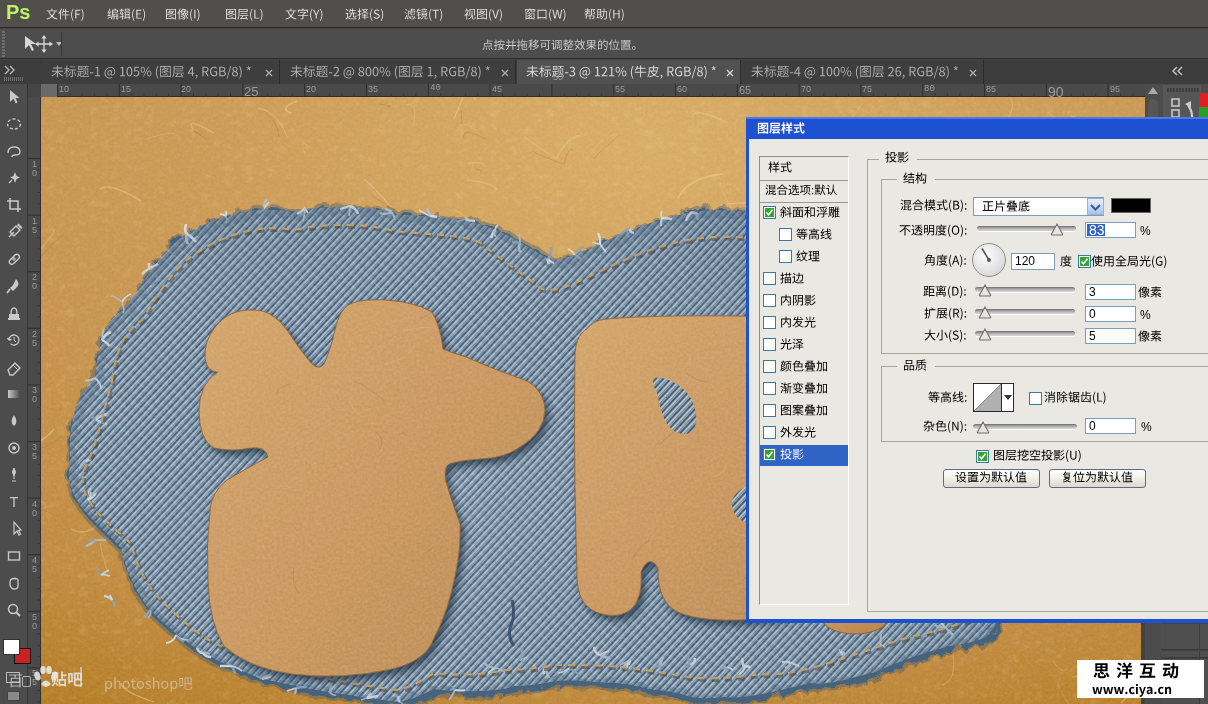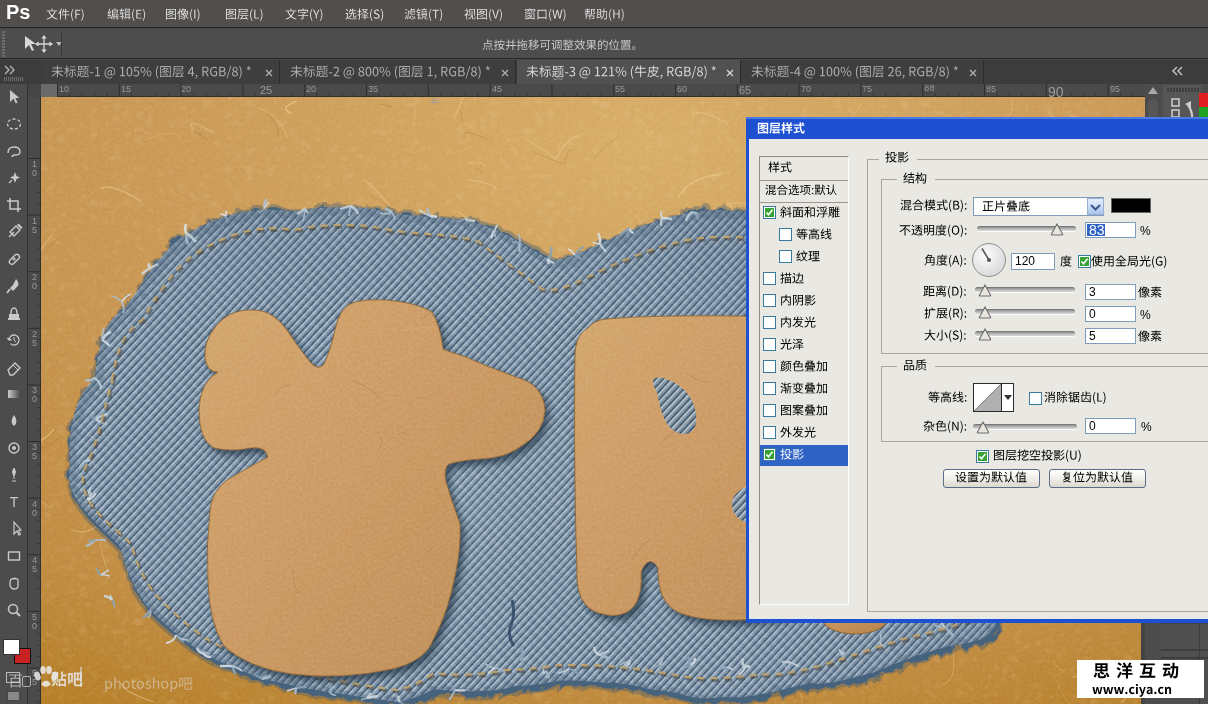--- a/index.html
+++ b/index.html
@@ -1,20 +1,20 @@
 <!DOCTYPE html>
 <html><head><meta charset="utf-8"><style>
 html,body{margin:0;padding:0;width:1208px;height:704px;overflow:hidden;background:#454545;
 font-family:"Liberation Sans",sans-serif;}
 *{box-sizing:border-box}
 .abs{position:absolute}
 </style></head><body>
 <div class="abs" style="left:0;top:0;width:1208px;height:704px;overflow:hidden">
 <div class="abs" style="left:0;top:0;width:1208px;height:28px;background:#514e4c;border-bottom:1px solid #282828"></div>
-<div class="abs" style="left:6px;top:1px;font-family:'Liberation Sans',sans-serif;font-weight:bold;font-size:20px;color:#ffffff">Ps</div>
+<div class="abs" style="left:6px;top:1px;font-family:'Liberation Sans',sans-serif;font-weight:bold;font-size:20px;color:#bef264">Ps</div>
 <svg style="position:absolute;left:46px;top:8px;overflow:visible" width="39" height="12" viewBox="0 -10.56 39 12">
       <path fill="#e2e2e2" d="M5.5 -10.1V-8H0.6V-7.2H2.4C3.1 -5.2 4 -3.6 5.3 -2.3C4 -1.2 2.4 -0.4 0.5 0.1C0.6 0.3 0.9 0.8 1 1C3 0.3 4.6 -0.5 5.9 -1.6C7.3 -0.4 8.9 0.4 10.9 1C11.1 0.7 11.4 0.3 11.6 0.1C9.6 -0.4 8 -1.2 6.7 -2.3C7.9 -3.6 8.9 -5.2 9.6 -7.2H11.4V-8H6.4V-10.1ZM6 -3C4.8 -4.1 4 -5.5 3.4 -7.2H8.6C7.9 -5.5 7.1 -4.1 6 -3Z M15.8 -4.1V-3.2H19.2V1H20.1V-3.2H23.4V-4.1H20.1V-6.7H22.9V-7.6H20.1V-9.9H19.2V-7.6H17.6C17.8 -8.2 17.9 -8.7 18 -9.3L17.2 -9.5C16.9 -7.9 16.4 -6.4 15.7 -5.4C15.9 -5.3 16.3 -5 16.5 -4.9C16.8 -5.4 17.1 -6 17.4 -6.7H19.2V-4.1ZM15.2 -10C14.6 -8.2 13.5 -6.4 12.4 -5.2C12.5 -5 12.8 -4.6 12.9 -4.4C13.3 -4.8 13.6 -5.2 14 -5.8V0.9H14.9V-7.2C15.3 -8 15.7 -8.9 16.1 -9.8Z M26.9 2.4 27.5 2.1C26.5 0.3 26 -1.7 26 -3.7C26 -5.8 26.5 -7.8 27.5 -9.5L26.9 -9.8C25.8 -8 25.1 -6.1 25.1 -3.7C25.1 -1.4 25.8 0.6 26.9 2.4Z M29.3 0H30.4V-3.9H33.7V-4.9H30.4V-7.9H34.3V-8.8H29.3Z M35.9 2.4C37 0.6 37.6 -1.4 37.6 -3.7C37.6 -6.1 37 -8 35.9 -9.8L35.2 -9.5C36.2 -7.8 36.7 -5.8 36.7 -3.7C36.7 -1.7 36.2 0.3 35.2 2.1Z"></path>
     </svg>
 <svg style="position:absolute;left:107px;top:8px;overflow:visible" width="39" height="12" viewBox="0 -10.56 39 12">
       <path fill="#e2e2e2" d="M0.5 -0.6 0.7 0.2C1.7 -0.2 2.9 -0.7 4.2 -1.2L4 -2C2.7 -1.5 1.4 -0.9 0.5 -0.6ZM0.7 -5.1C0.9 -5.2 1.2 -5.2 2.5 -5.4C2 -4.6 1.6 -4 1.4 -3.8C1 -3.3 0.8 -3 0.5 -3C0.6 -2.8 0.8 -2.4 0.8 -2.2C1 -2.3 1.4 -2.4 4.1 -3.1C4 -3.3 4 -3.6 4 -3.8L2 -3.4C2.9 -4.5 3.7 -5.8 4.4 -7.2L3.6 -7.6C3.4 -7.1 3.2 -6.6 2.9 -6.2L1.6 -6.1C2.3 -7.1 3 -8.5 3.4 -9.8L2.6 -10.1C2.1 -8.6 1.3 -7 1.1 -6.6C0.9 -6.2 0.7 -6 0.5 -5.9C0.6 -5.7 0.7 -5.3 0.7 -5.1ZM7.5 -4.2V-2.4H6.5V-4.2ZM8.1 -4.2H9V-2.4H8.1ZM5.8 -4.9V0.9H6.5V-1.7H7.5V0.6H8.1V-1.7H9V0.6H9.6V-1.7H10.5V0.1C10.5 0.2 10.4 0.2 10.3 0.2C10.2 0.2 10 0.2 9.8 0.2C9.9 0.4 9.9 0.7 10 0.9C10.4 0.9 10.7 0.9 10.9 0.7C11.1 0.6 11.2 0.4 11.2 0.1V-5L10.5 -4.9ZM9.6 -4.2H10.5V-2.4H9.6ZM7.3 -9.9C7.5 -9.6 7.6 -9.1 7.8 -8.8H5V-6.2C5 -4.3 4.9 -1.7 3.8 0.3C3.9 0.3 4.3 0.6 4.5 0.8C5.6 -1.2 5.8 -4 5.8 -6H11V-8.8H8.7C8.6 -9.2 8.4 -9.7 8.1 -10.2ZM5.8 -8H10.2V-6.7H5.8Z M18.6 -9H21.8V-7.8H18.6ZM17.8 -9.7V-7.1H22.7V-9.7ZM13 -4C13.1 -4.1 13.4 -4.2 13.8 -4.2H14.9V-2.4L12.5 -2L12.7 -1.1L14.9 -1.6V0.9H15.8V-1.8L17.1 -2L17.1 -2.8L15.8 -2.6V-4.2H16.9V-5H15.8V-6.8H14.9V-5H13.8C14.1 -5.8 14.4 -6.8 14.7 -7.8H16.9V-8.7H15C15.1 -9.1 15.2 -9.5 15.2 -9.9L14.4 -10.1C14.3 -9.6 14.2 -9.1 14.1 -8.7H12.6V-7.8H13.9C13.6 -6.8 13.4 -6 13.3 -5.7C13.1 -5.2 12.9 -4.8 12.7 -4.8C12.8 -4.6 12.9 -4.2 13 -4ZM21.8 -5.7V-4.6H18.7V-5.7ZM16.8 -0.9 16.9 -0.1 21.8 -0.5V1H22.6V-0.6L23.5 -0.6L23.5 -1.4L22.6 -1.3V-5.7H23.4V-6.4H17.1V-5.7H17.9V-1ZM21.8 -3.9V-2.9H18.7V-3.9ZM21.8 -2.2V-1.3L18.7 -1V-2.2Z M26.9 2.4 27.5 2.1C26.5 0.3 26 -1.7 26 -3.7C26 -5.8 26.5 -7.8 27.5 -9.5L26.9 -9.8C25.8 -8 25.1 -6.1 25.1 -3.7C25.1 -1.4 25.8 0.6 26.9 2.4Z M29.3 0H34.5V-0.9H30.4V-4.2H33.7V-5.1H30.4V-7.9H34.3V-8.8H29.3Z M36.3 2.4C37.4 0.6 38.1 -1.4 38.1 -3.7C38.1 -6.1 37.4 -8 36.3 -9.8L35.6 -9.5C36.7 -7.8 37.2 -5.8 37.2 -3.7C37.2 -1.7 36.7 0.3 35.6 2.1Z"></path>
     </svg>
 <svg style="position:absolute;left:165px;top:8px;overflow:visible" width="36" height="12" viewBox="0 -10.56 36 12">
       <path fill="#e2e2e2" d="M4.5 -3.3C5.5 -3.1 6.7 -2.7 7.4 -2.4L7.7 -3C7.1 -3.3 5.8 -3.7 4.9 -3.9ZM3.3 -1.8C5 -1.6 7 -1.1 8.2 -0.7L8.6 -1.4C7.4 -1.8 5.3 -2.3 3.7 -2.4ZM1 -9.6V1H1.9V0.5H10.1V1H11V-9.6ZM1.9 -0.3V-8.7H10.1V-0.3ZM5 -8.5C4.4 -7.5 3.3 -6.6 2.3 -6C2.5 -5.8 2.8 -5.6 2.9 -5.4C3.3 -5.7 3.7 -6 4 -6.3C4.4 -5.9 4.8 -5.5 5.3 -5.2C4.3 -4.7 3.2 -4.4 2.1 -4.2C2.2 -4 2.4 -3.6 2.5 -3.4C3.7 -3.7 5 -4.1 6.1 -4.8C7.1 -4.2 8.2 -3.8 9.4 -3.6C9.5 -3.8 9.7 -4.1 9.9 -4.2C8.8 -4.4 7.8 -4.8 6.8 -5.2C7.7 -5.8 8.5 -6.5 9 -7.3L8.5 -7.6L8.3 -7.5H5.2C5.4 -7.8 5.6 -8 5.7 -8.2ZM4.5 -6.8 4.6 -6.8H7.7C7.3 -6.4 6.7 -6 6.1 -5.6C5.5 -5.9 4.9 -6.3 4.5 -6.8Z M17.7 -8.6H20C19.8 -8.3 19.6 -8 19.4 -7.7H17C17.2 -8 17.5 -8.3 17.7 -8.6ZM22.8 -4.7C22.4 -4.3 21.7 -3.7 21.1 -3.3C20.9 -3.9 20.7 -4.4 20.6 -5H23.1V-7.7H20.4C20.7 -8.1 21 -8.6 21.2 -9L20.7 -9.4L20.5 -9.3H18.2L18.5 -9.9L17.7 -10.1C17.2 -9.1 16.3 -7.9 15 -7.1C15.2 -7 15.5 -6.7 15.7 -6.6L16 -6.8V-5H18.3C17.4 -4.5 16.3 -4 15.3 -3.7C15.5 -3.6 15.7 -3.3 15.8 -3.1C16.6 -3.4 17.4 -3.7 18.1 -4.1C18.3 -4 18.5 -3.8 18.6 -3.6C17.8 -3 16.5 -2.3 15.4 -2C15.6 -1.9 15.8 -1.6 15.9 -1.4C16.9 -1.8 18.1 -2.4 19 -3.1C19.2 -2.9 19.3 -2.6 19.4 -2.4C18.4 -1.4 16.6 -0.5 15.2 -0C15.4 0.2 15.6 0.4 15.7 0.6C17 0.2 18.5 -0.7 19.6 -1.6C19.7 -0.9 19.5 -0.2 19.2 0C19 0.2 18.7 0.2 18.4 0.2C18.2 0.2 17.9 0.2 17.5 0.2C17.6 0.4 17.7 0.7 17.7 0.9C18 1 18.4 1 18.6 1C19.1 1 19.4 0.9 19.8 0.6C20.8 -0.1 20.7 -2.8 18.7 -4.5C19 -4.7 19.2 -4.8 19.5 -5H19.8C20.4 -2.6 21.4 -0.6 23 0.4C23.1 0.2 23.4 -0.1 23.6 -0.3C22.7 -0.8 22 -1.6 21.4 -2.7C22.1 -3.1 22.8 -3.6 23.4 -4.1ZM16.9 -7.1H19.1V-5.7H16.9ZM19.9 -7.1H22.2V-5.7H19.9ZM14.8 -10C14.2 -8.2 13.3 -6.3 12.2 -5.1C12.4 -4.9 12.6 -4.4 12.7 -4.2C13.1 -4.7 13.5 -5.2 13.8 -5.8V1H14.7V-7.4C15 -8.2 15.4 -9 15.6 -9.8Z M26.9 2.4 27.5 2.1C26.5 0.3 26 -1.7 26 -3.7C26 -5.8 26.5 -7.8 27.5 -9.5L26.9 -9.8C25.8 -8 25.1 -6.1 25.1 -3.7C25.1 -1.4 25.8 0.6 26.9 2.4Z M29.3 0H30.4V-8.8H29.3Z M32.8 2.4C33.9 0.6 34.5 -1.4 34.5 -3.7C34.5 -6.1 33.9 -8 32.8 -9.8L32.1 -9.5C33.1 -7.8 33.6 -5.8 33.6 -3.7C33.6 -1.7 33.1 0.3 32.1 2.1Z"></path>
     </svg>
 <svg style="position:absolute;left:225px;top:8px;overflow:visible" width="39" height="12" viewBox="0 -10.56 39 12">
@@ -750,24 +750,24 @@
       <rect x="1070.5" y="9" width="1" height="4" fill="#383838"></rect>
       <rect x="1082.9" y="9" width="1" height="4" fill="#383838"></rect>
       <rect x="1095.2" y="9" width="1" height="4" fill="#383838"></rect>
       <rect x="1107.6" y="0" width="1" height="13" fill="#2f2f2f"></rect>
       <rect x="1120.0" y="9" width="1" height="4" fill="#383838"></rect>
       <rect x="1132.3" y="9" width="1" height="4" fill="#383838"></rect>
     </svg>
     <div class="abs" style="left:59px;top:84px;font-size:9px;color:#9a9a9a;font-family:'Liberation Sans'">10</div>
     <div class="abs" style="left:121px;top:84px;font-size:9px;color:#9a9a9a;font-family:'Liberation Sans'">15</div>
     <div class="abs" style="left:181px;top:84px;font-size:9px;color:#9a9a9a;font-family:'Liberation Sans'">20</div>
-    <div class="abs" style="left:260px;top:84px;font-size:11px;color:#9a9a9a;font-family:'Liberation Sans'">25</div>
+    <div class="abs" style="left:244px;top:84px;font-size:13px;color:#9a9a9a;font-family:'Liberation Sans'">25</div>
     <div class="abs" style="left:306px;top:84px;font-size:9px;color:#9a9a9a;font-family:'Liberation Sans'">20</div>
     <div class="abs" style="left:368px;top:84px;font-size:9px;color:#9a9a9a;font-family:'Liberation Sans'">35</div>
-    <div class="abs" style="left:430px;top:96px;font-size:9px;color:#9a9a9a;font-family:Liberation Serif, serif">40</div>
+    <div class="abs" style="left:430px;top:83px;font-size:9px;color:#9a9a9a;font-family:Liberation Mono, monospace">40</div>
     <div class="abs" style="left:492px;top:84px;font-size:9px;color:#9a9a9a;font-family:'Liberation Sans'">45</div>
     <div class="abs" style="left:553px;top:72px;font-size:9px;color:#9a9a9a;font-family:'Liberation Sans'">50</div>
     <div class="abs" style="left:615px;top:84px;font-size:9px;color:#9a9a9a;font-family:'Liberation Sans'">55</div>
     <div class="abs" style="left:677px;top:84px;font-size:9px;color:#9a9a9a;font-family:'Liberation Sans'">60</div>
     <div class="abs" style="left:739px;top:84px;font-size:11px;color:#9a9a9a;font-family:'Liberation Sans'">65</div>
     <div class="abs" style="left:801px;top:84px;font-size:9px;color:#9a9a9a;font-family:'Liberation Sans'">70</div>
     <div class="abs" style="left:862px;top:84px;font-size:9px;color:#9a9a9a;font-family:'Liberation Sans'">75</div>
     <div class="abs" style="left:924px;top:84px;font-size:9px;color:#9a9a9a;font-family:Liberation Mono, monospace">80</div>
     <div class="abs" style="left:986px;top:84px;font-size:9px;color:#9a9a9a;font-family:'Liberation Sans'">85</div>
     <div class="abs" style="left:1048px;top:84px;font-size:14px;color:#9a9a9a;font-family:'Liberation Sans'">90</div>

